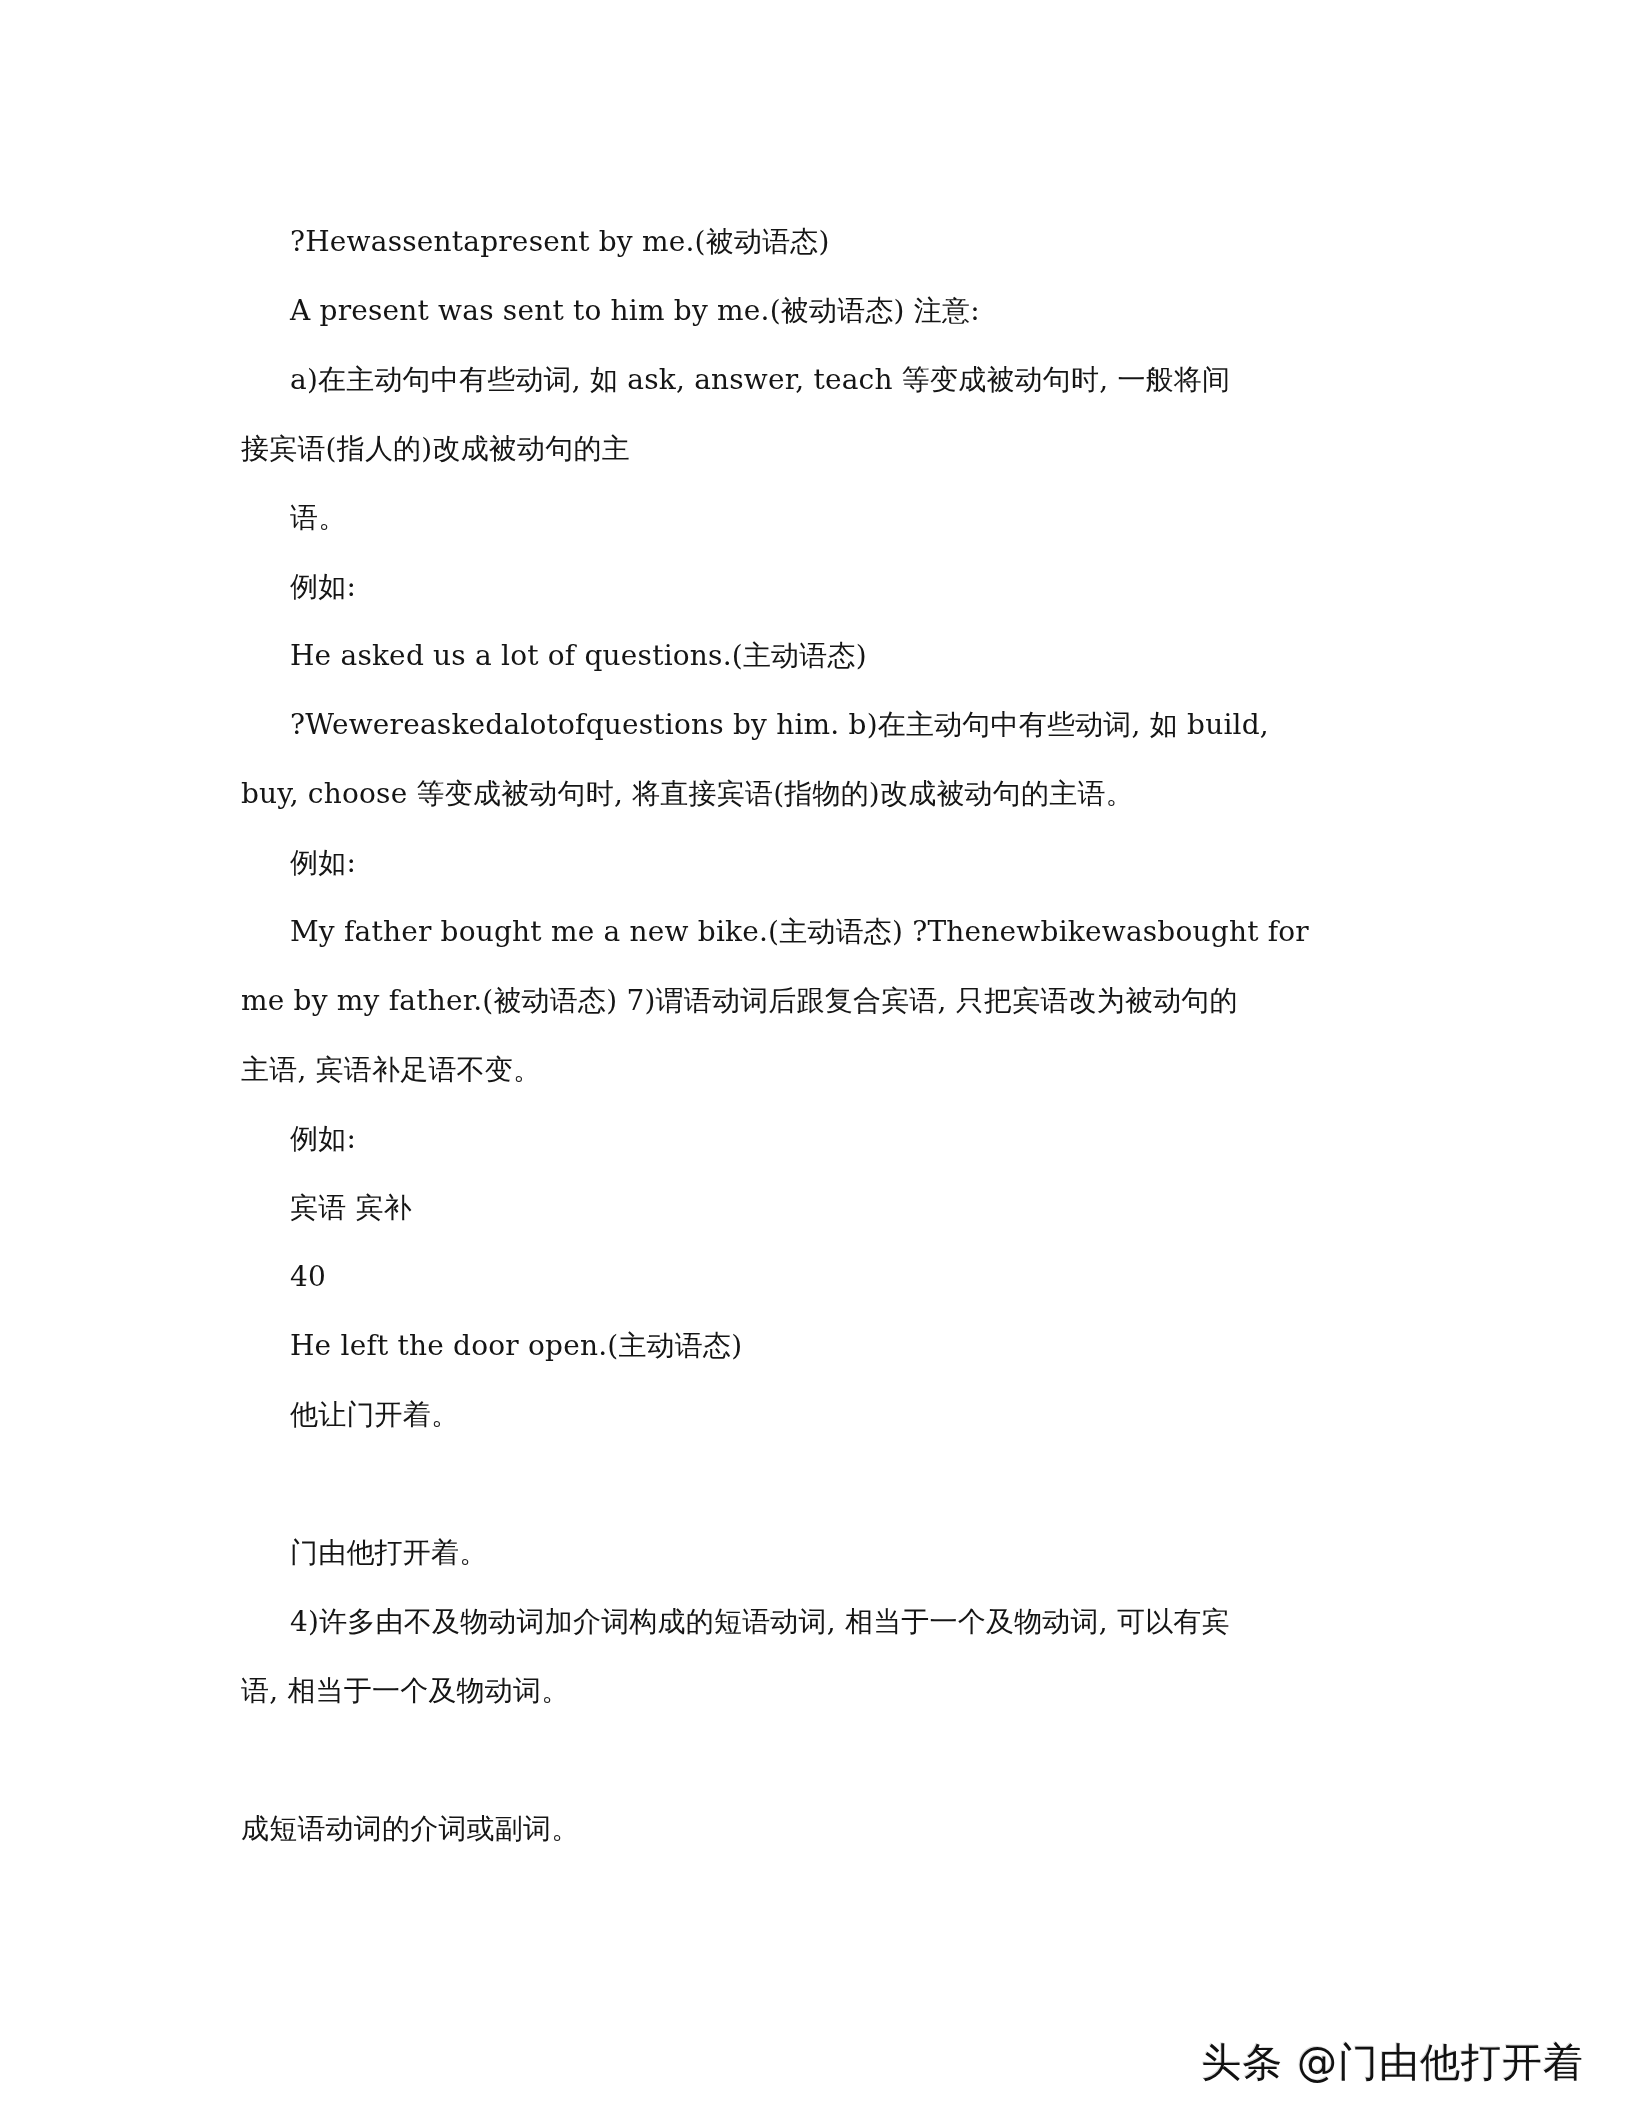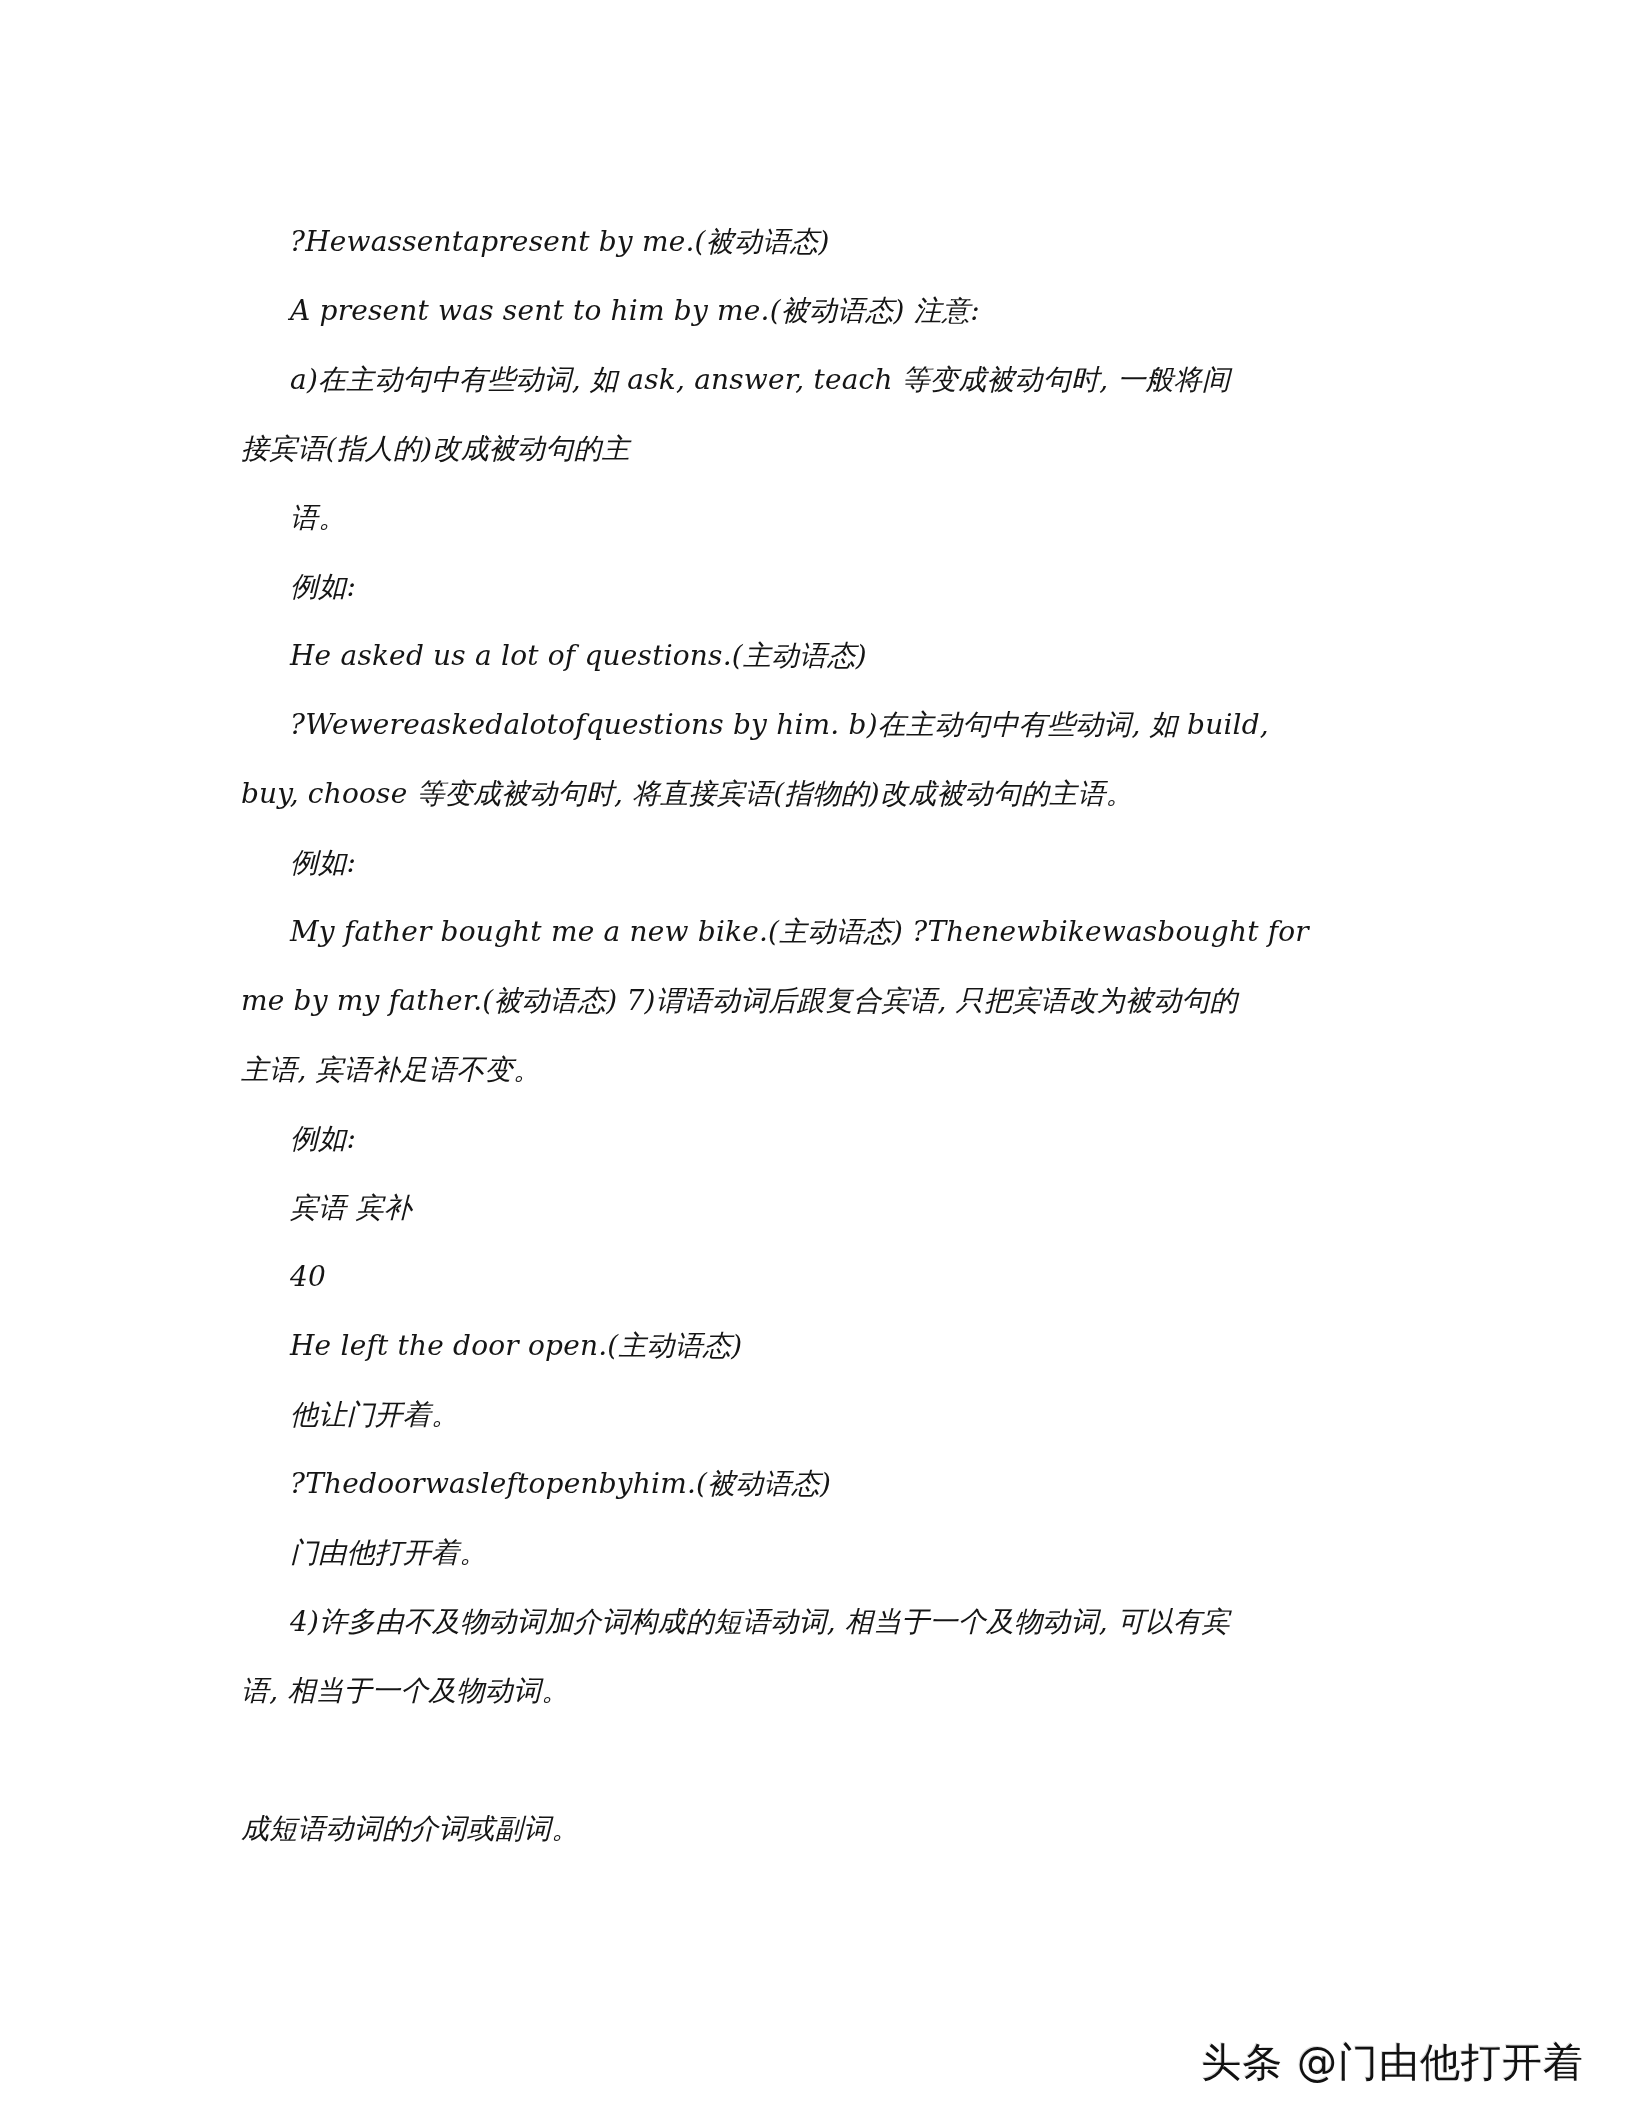--- a/index.html
+++ b/index.html
@@ -23,21 +23,20 @@
       height: 2112px;
     }
     .line {
       position: absolute;
       left: 241px;
       white-space: pre;
       font-size: 28px;
       line-height: 34px;
       letter-spacing: 0.2px;
       color: #151515;
-      font-style: italic;
     }
     .line.indent {
       left: 290px;
     }
     .watermark {
       position: absolute;
       right: 48px;
       top: 2038px;
       font-family: "DejaVu Sans", "Liberation Sans", sans-serif;
       font-size: 40px;
@@ -63,20 +62,19 @@
   <div class="line" style="top:777px">buy, choose 等变成被动句时, 将直接宾语(指物的)改成被动句的主语。</div>
   <div class="line indent" style="top:846px">例如:</div>
   <div class="line indent" style="top:915px">My father bought me a new bike.(主动语态) ?Thenewbikewasbought for</div>
   <div class="line" style="top:984px">me by my father.(被动语态) 7)谓语动词后跟复合宾语, 只把宾语改为被动句的</div>
   <div class="line" style="top:1053px">主语, 宾语补足语不变。</div>
   <div class="line indent" style="top:1122px">例如:</div>
   <div class="line indent" style="top:1191px">宾语 宾补</div>
   <div class="line indent" style="top:1260px">40</div>
   <div class="line indent" style="top:1329px">He left the door open.(主动语态)</div>
   <div class="line indent" style="top:1398px">他让门开着。</div>
-  <div class="line indent" style="top:1467px">?Thedoorwasleftopenbyhim.(被动语态)</div>
   <div class="line indent" style="top:1536px">门由他打开着。</div>
   <div class="line indent" style="top:1605px">4)许多由不及物动词加介词构成的短语动词, 相当于一个及物动词, 可以有宾</div>
   <div class="line" style="top:1674px">语, 相当于一个及物动词。</div>
   <div class="line" style="top:1812px">成短语动词的介词或副词。</div>
 
   <div class="watermark">头条 @门由他打开着</div>
 </div>
 
 </body></html>

